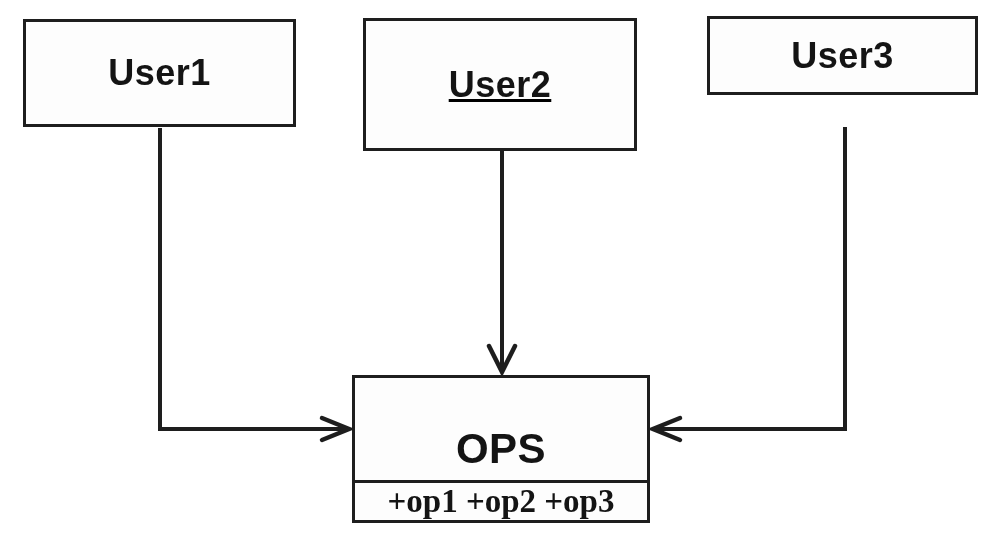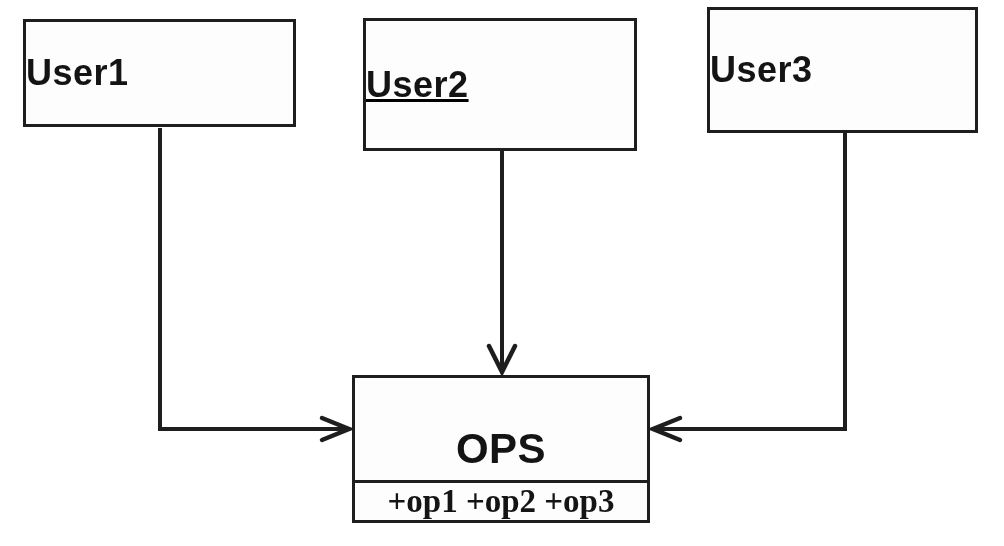--- a/index.html
+++ b/index.html
@@ -35,30 +35,31 @@
     stroke-width: 4.5;
     stroke-linecap: round;
     stroke-linejoin: miter;
   }
   .node {
     position: absolute;
     background: var(--box_fill);
     border: 3px solid var(--line);
     display: flex;
     align-items: center;
+    justify-content: center;
   }
   .node-label {
     font-weight: bold;
     color: var(--text);
     font-size: 36px;
     letter-spacing: 0.5px;
   }
   .node-user1 { left: 23px;  top: 19px; width: 273px; height: 108px; }
   .node-user2 { left: 363px; top: 18px; width: 274px; height: 133px; text-decoration: underline; }
-  .node-user3 { left: 707px; top: 7px; width: 271px; height: 126px; }
+  .node-user3 { left: 707px; top: 16px; width: 271px; height: 79px; }
   .node-ops {
     left: 352px; top: 375px; width: 298px; height: 148px;
     flex-direction: column;
     align-items: stretch;
     justify-content: flex-start;
   }
   .compartment {
     display: flex;
     align-items: center;
     justify-content: center;

